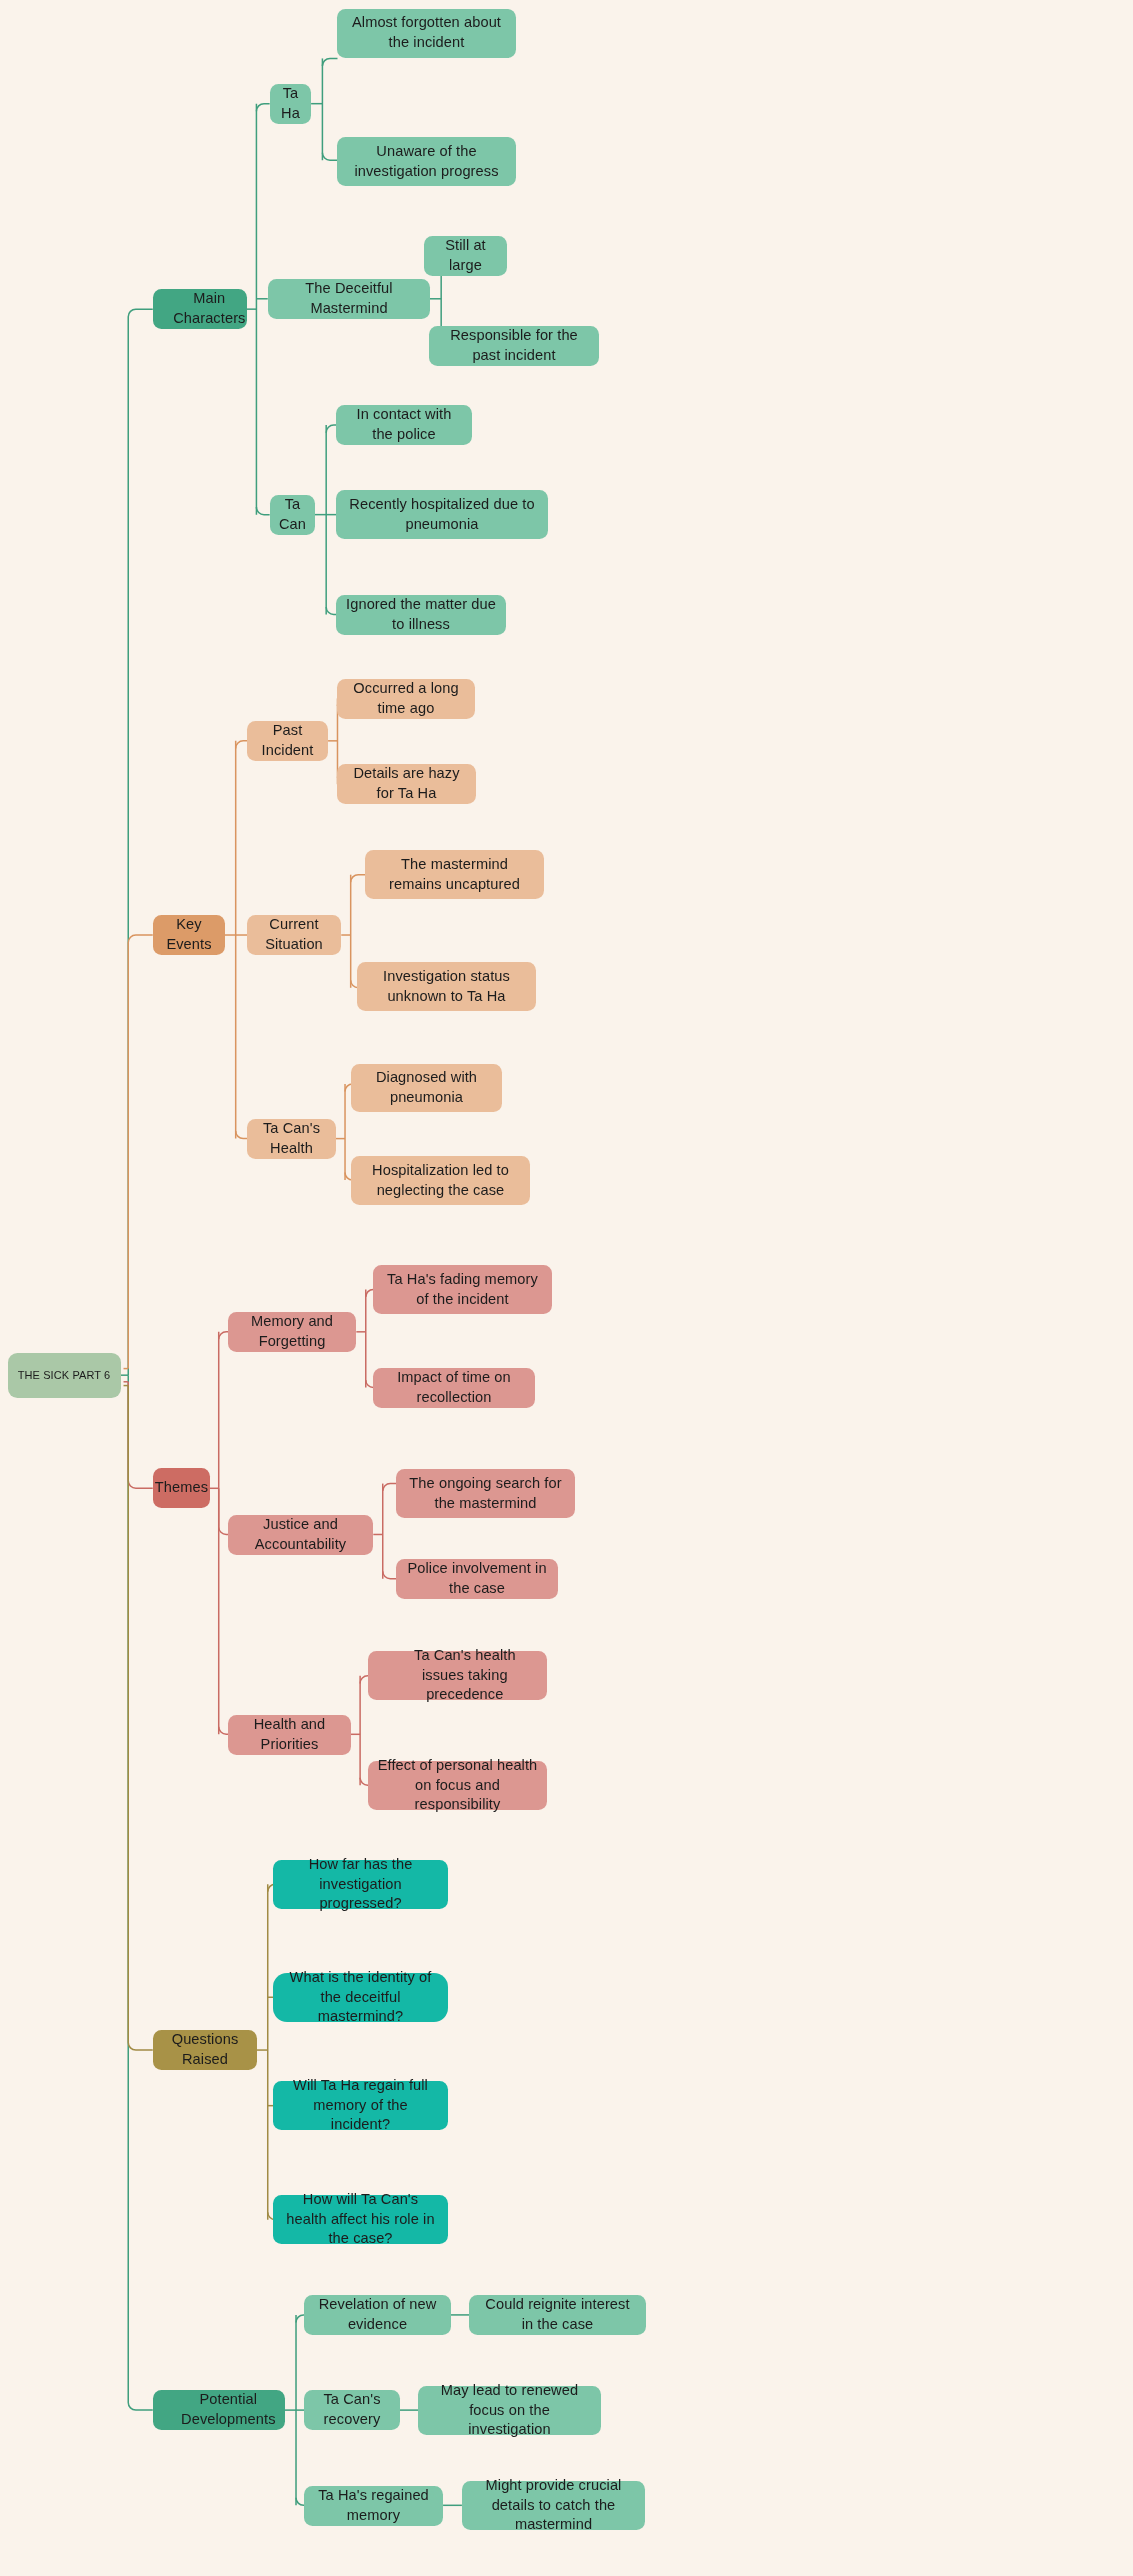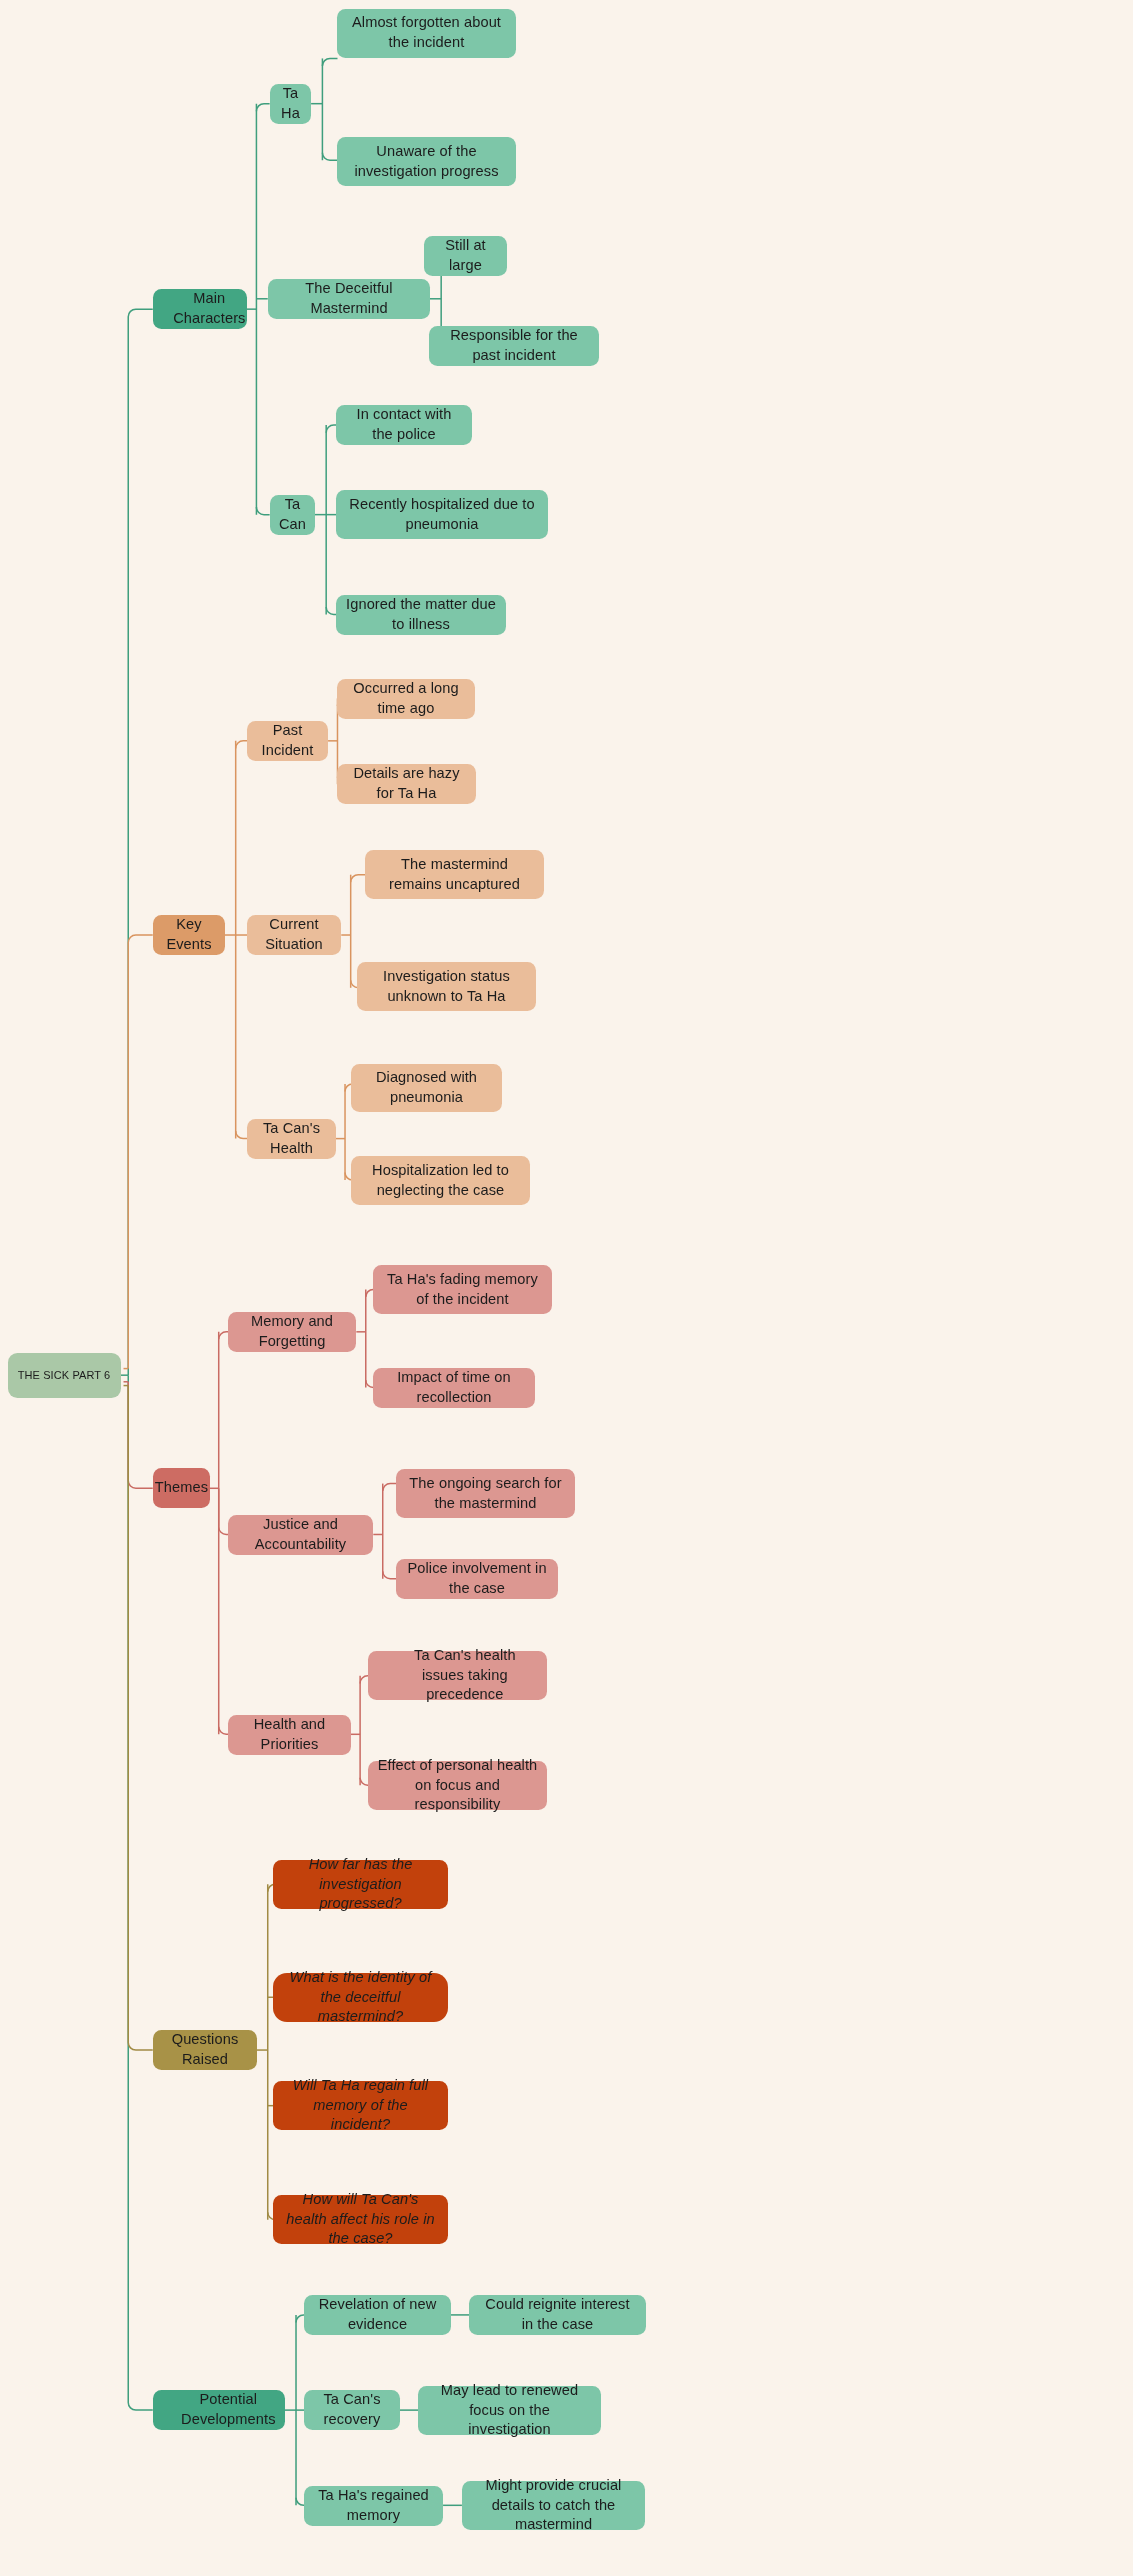--- a/index.html
+++ b/index.html
@@ -50,21 +50,21 @@
   .n-g1 { background: #42a683; padding-left: 28px; }
   .n-g2 { background: #7dc6a8; }
   
   .n-o1 { background: #dc9b68; }
   .n-o2 { background: #eabd9a; }
   
   .n-r1 { background: #cd6c63; }
   .n-r2 { background: #dc9791; }
   
   .n-k1 { background: #a89247; }
-  .n-k2 { background: #c2410c; font-style: italic; }
+  .n-k2 { background: #14b8a6; }
 </style>
 </head>
 <body>
 
 <div id="canvas">
 
   <svg id="edges" viewBox="0 0 1203 2733" xmlns="http://www.w3.org/2000/svg" fill="none">
 
     <path d="M128 1459 H136" stroke="#3f9e7d" stroke-width="1.6"></path>
     <path d="M136 1459 V336 a8 8 0 0 1 8 -8 H162" stroke="#3f9e7d" stroke-width="1.6"></path>

